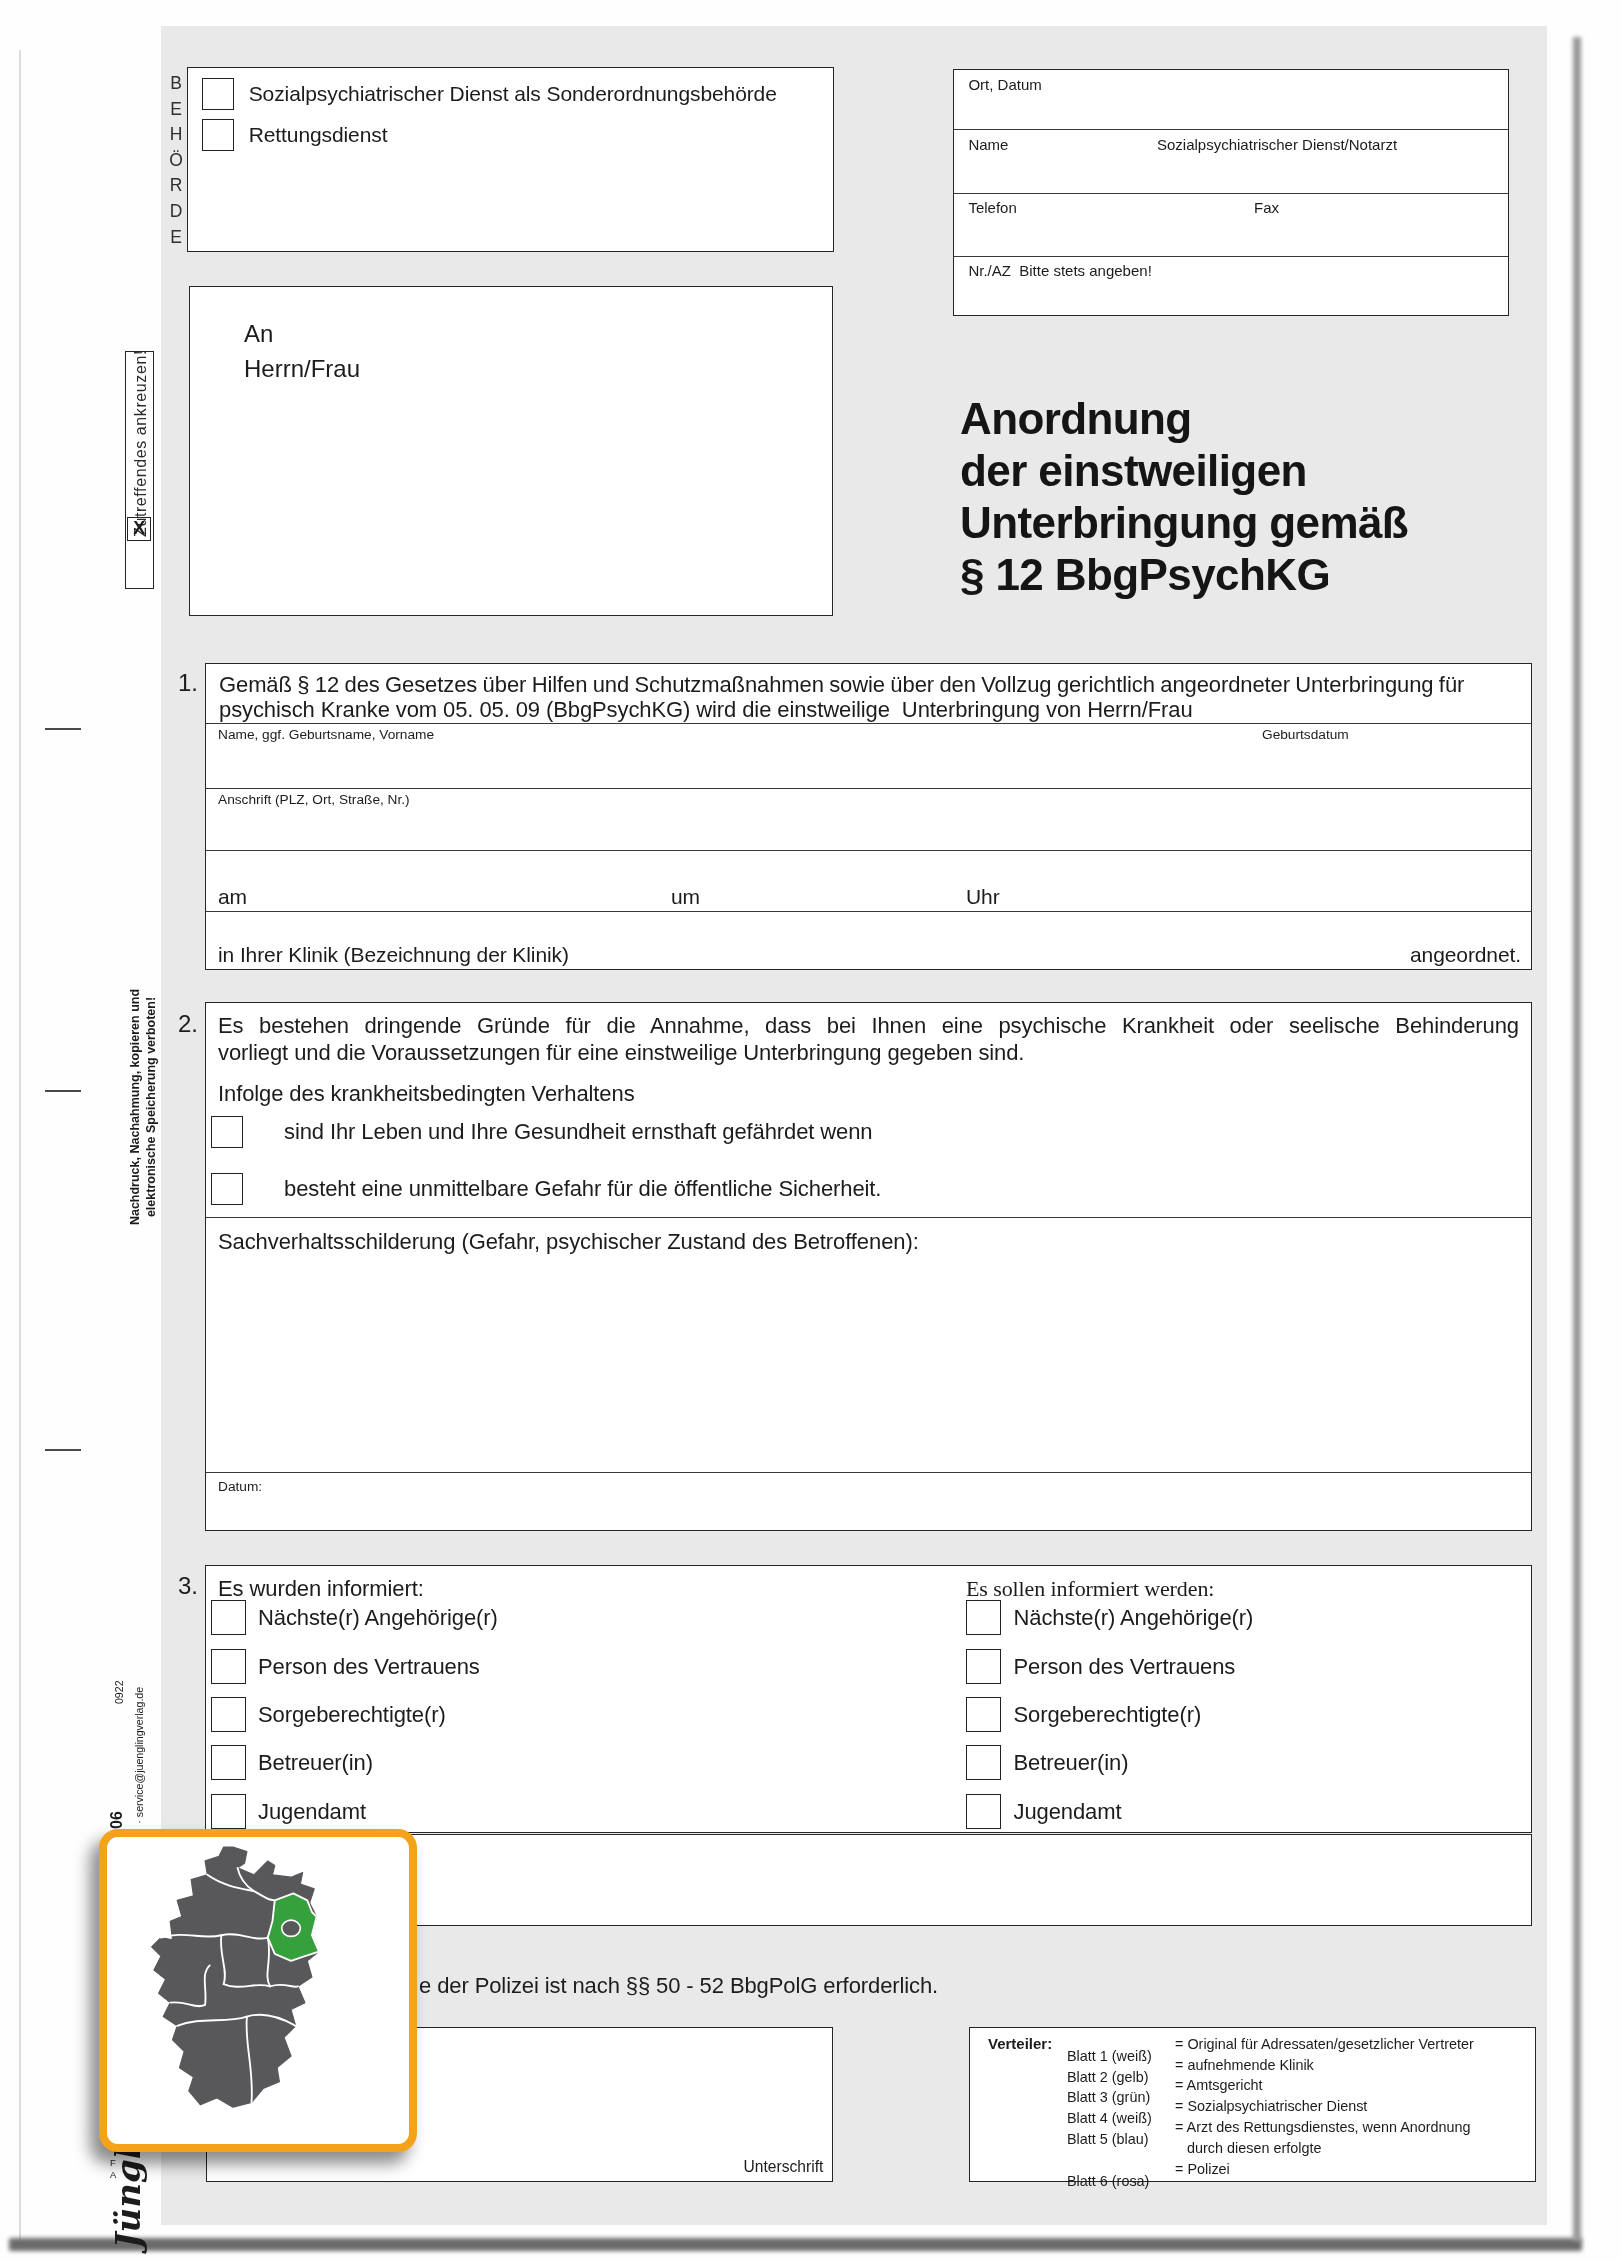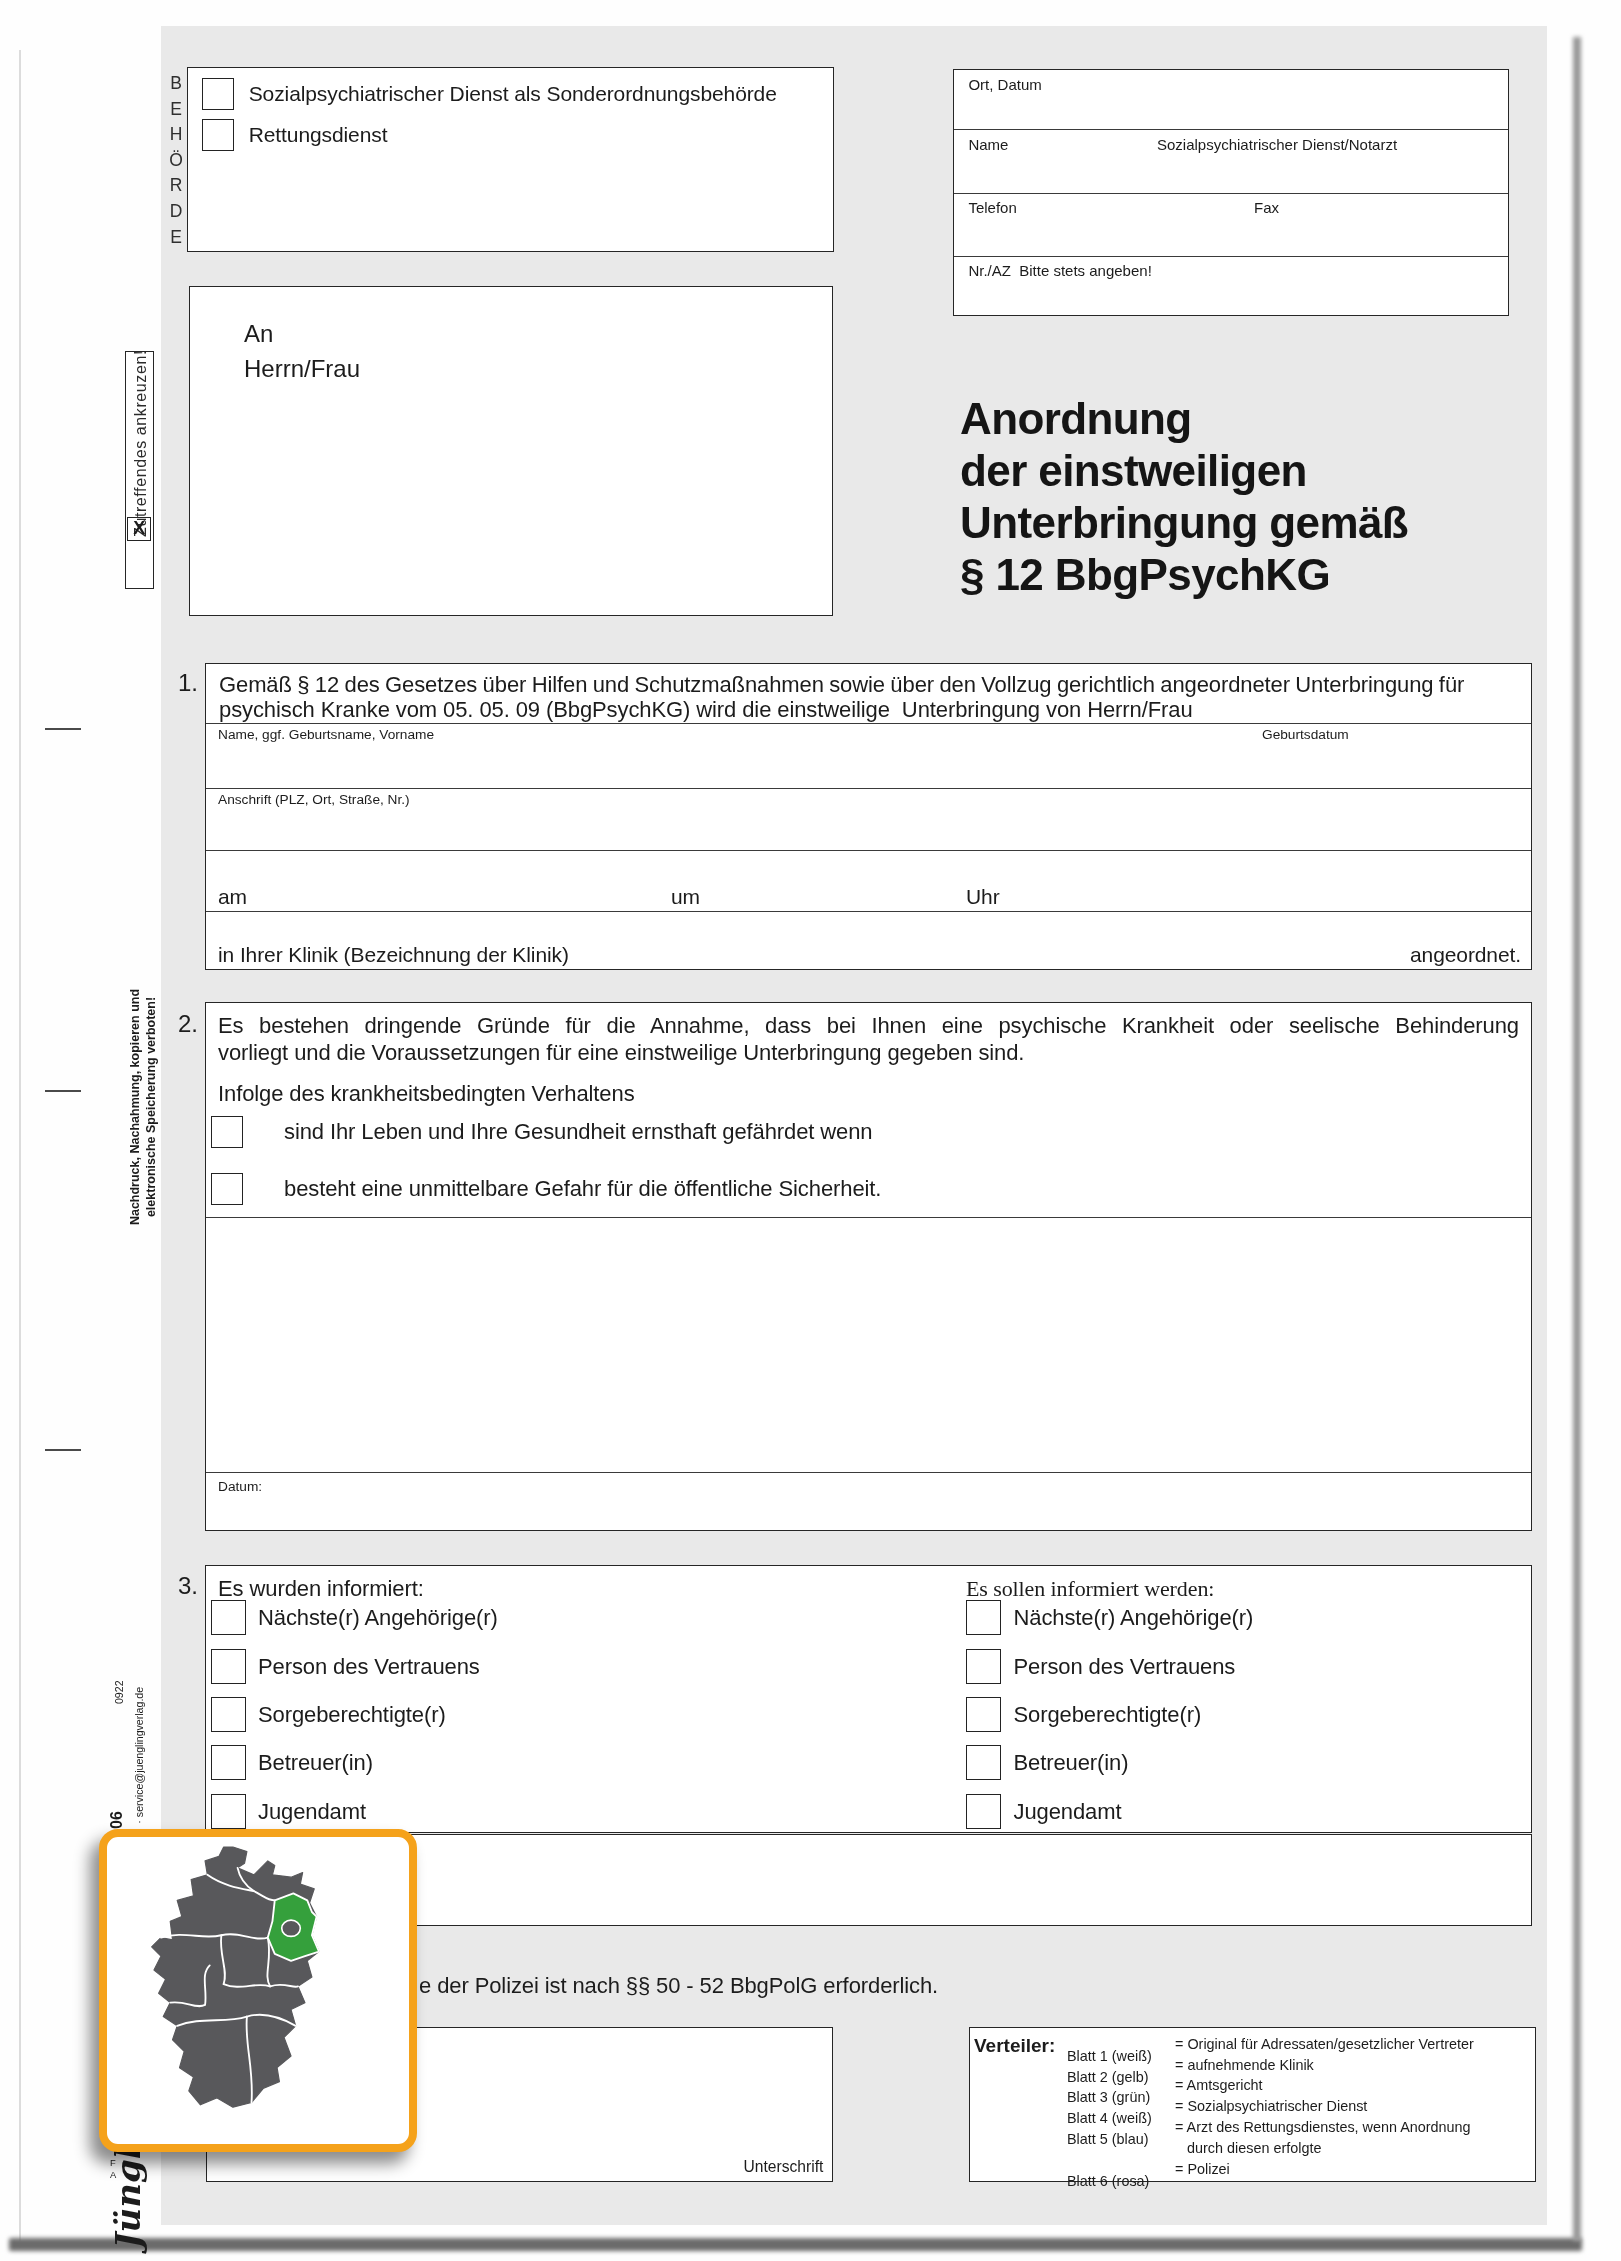--- a/index.html
+++ b/index.html
@@ -124,20 +124,21 @@
     <div class="abs body-txt" style="left:12px;top:77px;">Infolge des krankheitsbedingten Verhaltens</div>
     <div class="cbrow" style="left:5px;top:113px;gap:41px;">
       <span class="cb cb-md"></span>
       <span class="body-txt">sind Ihr Leben und Ihre Gesundheit ernsthaft gefährdet wenn</span>
     </div>
     <div class="cbrow" style="left:5px;top:170px;gap:41px;">
       <span class="cb cb-md"></span>
       <span class="body-txt">besteht eine unmittelbare Gefahr für die öffentliche Sicherheit.</span>
     </div>
     <div class="divider" style="top:214px;"></div>
+    <div class="abs body-txt" style="left:12px;top:225px;">Sachverhaltsschilderung (Gefahr, psychischer Zustand des Betroffenen):</div>
     <div class="abs" style="left:0;top:214px;width:100%;height:255px;"></div>
     <div class="divider" style="top:469px;"></div>
     <div class="abs lbl-sm" style="left:12px;top:476px;">Datum:</div>
     <div class="abs" style="left:0;top:469px;width:100%;height:59px;"></div>
   </div>
 
   <div class="abs secnum" style="left:178px;top:1572px;">3.</div>
   <div class="whitebox" style="left:205px;top:1565px;width:1327px;height:268px;">
     <div class="abs body-txt" style="left:12px;top:8.7px;">Es wurden informiert:</div>
     <div class="abs body-txt" style="left:760px;top:8.7px;font-family:Liberation Serif, serif;">Es sollen informiert werden:</div>
@@ -187,21 +188,21 @@
 
   <div class="whitebox" style="left:205px;top:1834px;width:1327px;height:92px;"></div>
 
   <div class="abs body-txt pre" style="left:419px;top:1972px;">e der Polizei ist nach §§ 50 - 52 BbgPolG erforderlich.</div>
 
   <div class="whitebox" style="left:206px;top:2027px;width:627px;height:155px;border-width:1.6px;">
     <div class="abs" style="right:8.7px;bottom:5px;font-size:15.6px;">Unterschrift</div>
   </div>
 
   <div class="whitebox" style="left:969px;top:2027px;width:567px;height:155px;border-width:1.6px;">
-    <div class="abs" style="left:4px;top:6.9px;font-size:19px;font-weight:700;">Verteiler:</div>
+    <div class="abs" style="left:18px;top:6.9px;font-size:15px;font-weight:700;">Verteiler:</div>
     <div class="vrow" style="top:6.9px;">
       <span class="vsheet">Blatt 1 (weiß)</span>
       <span class="vval">= Original für Adressaten/gesetzlicher Vertreter</span>
     </div>
     <div class="vrow" style="top:27.5px;">
       <span class="vsheet">Blatt 2 (gelb)</span>
       <span class="vval">= aufnehmende Klinik</span>
     </div>
     <div class="vrow" style="top:48px;">
       <span class="vsheet">Blatt 3 (grün)</span>

